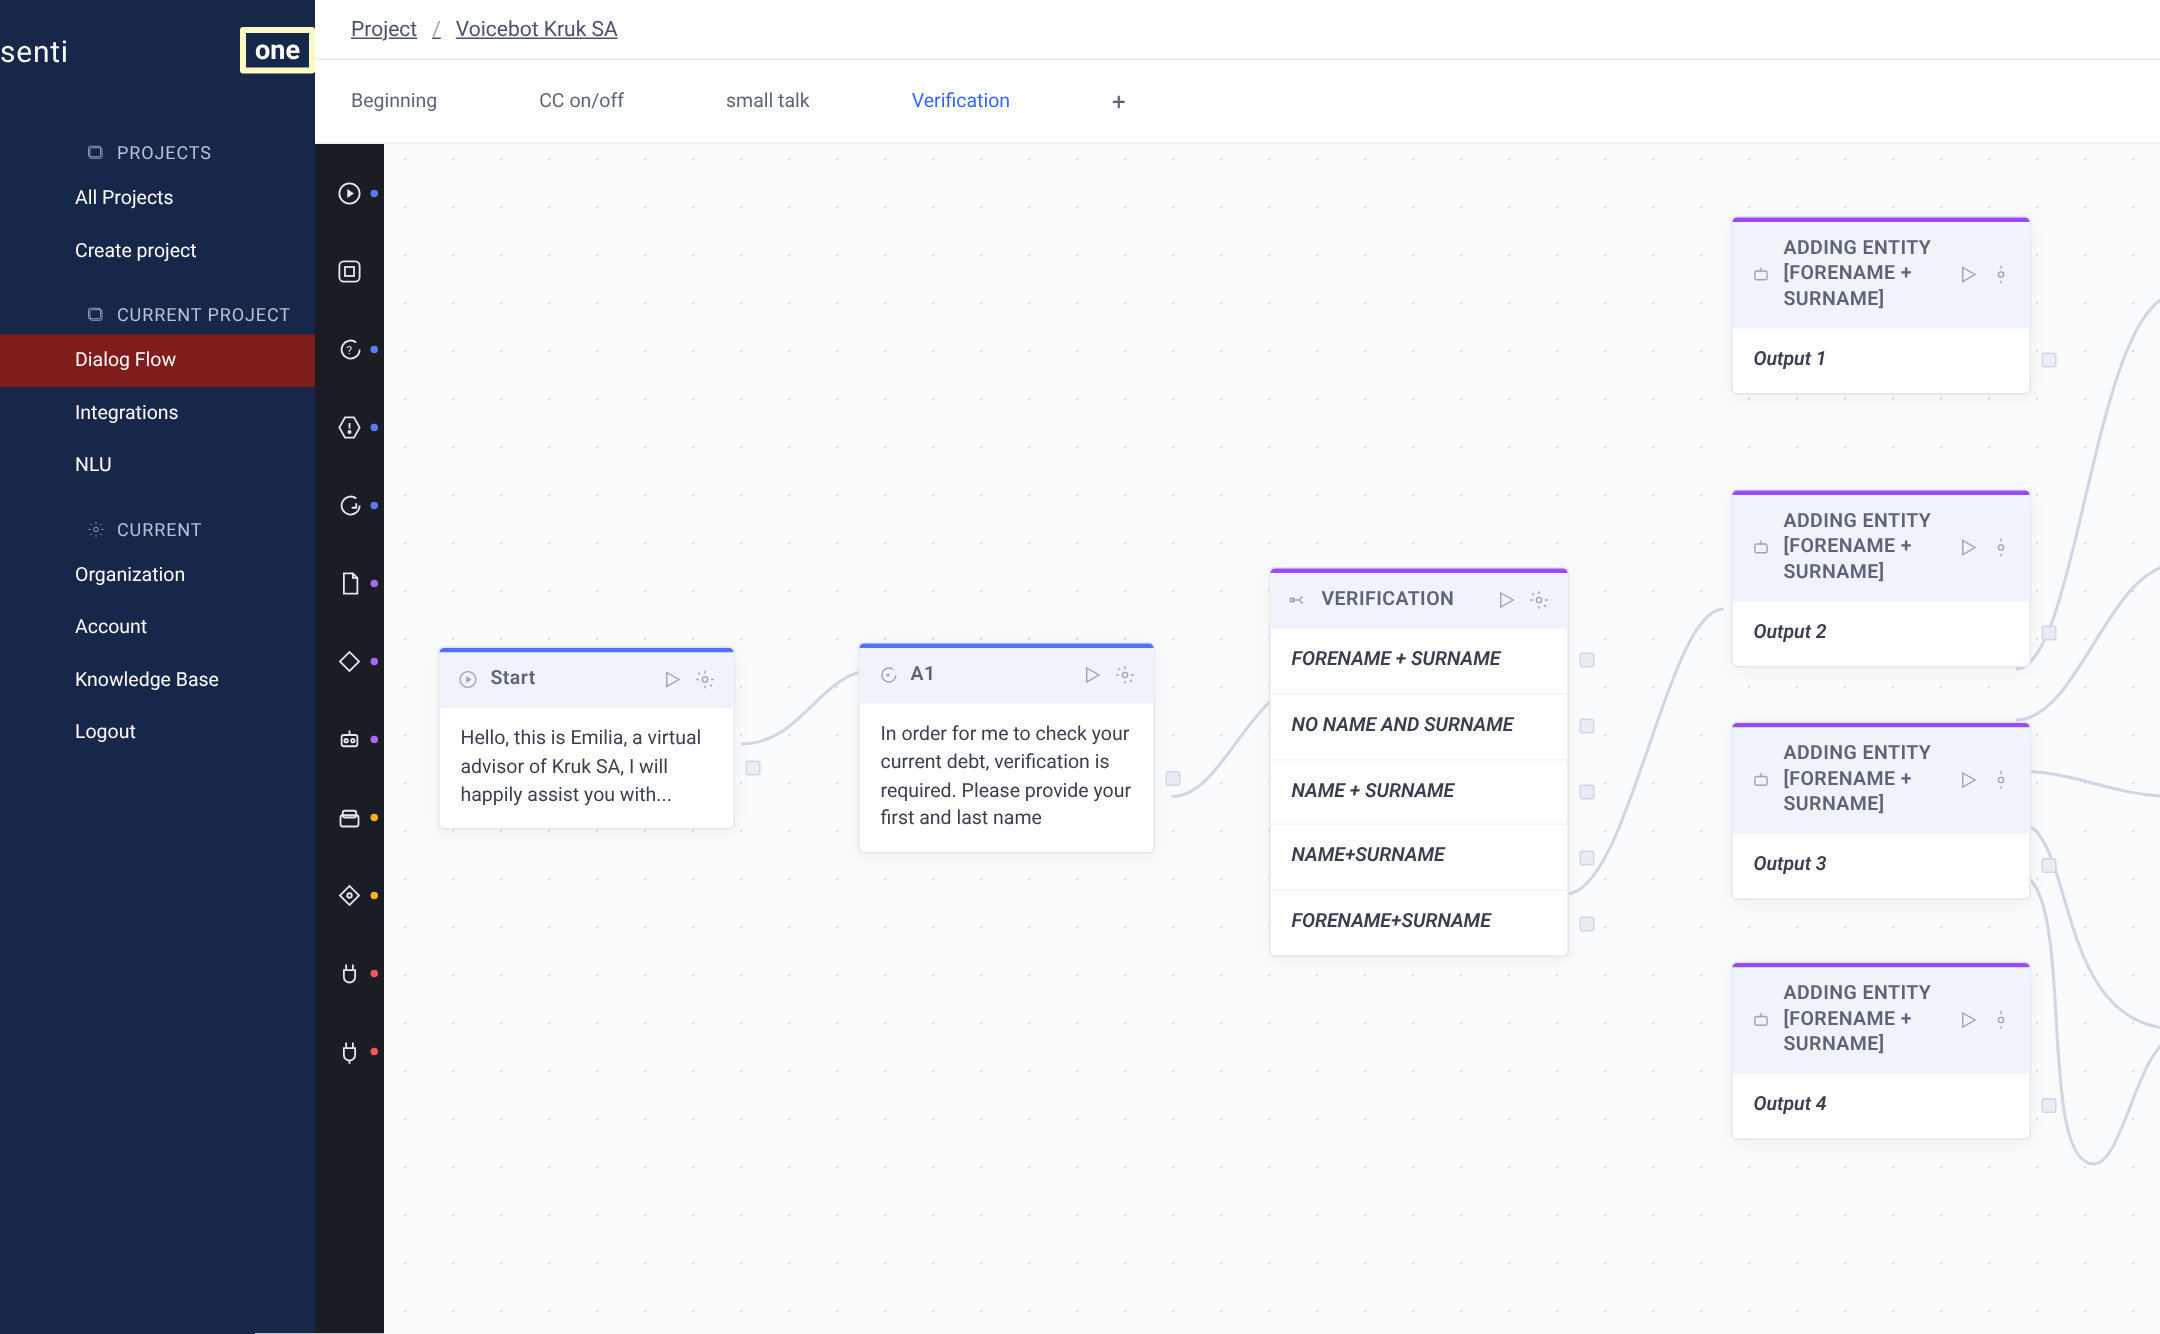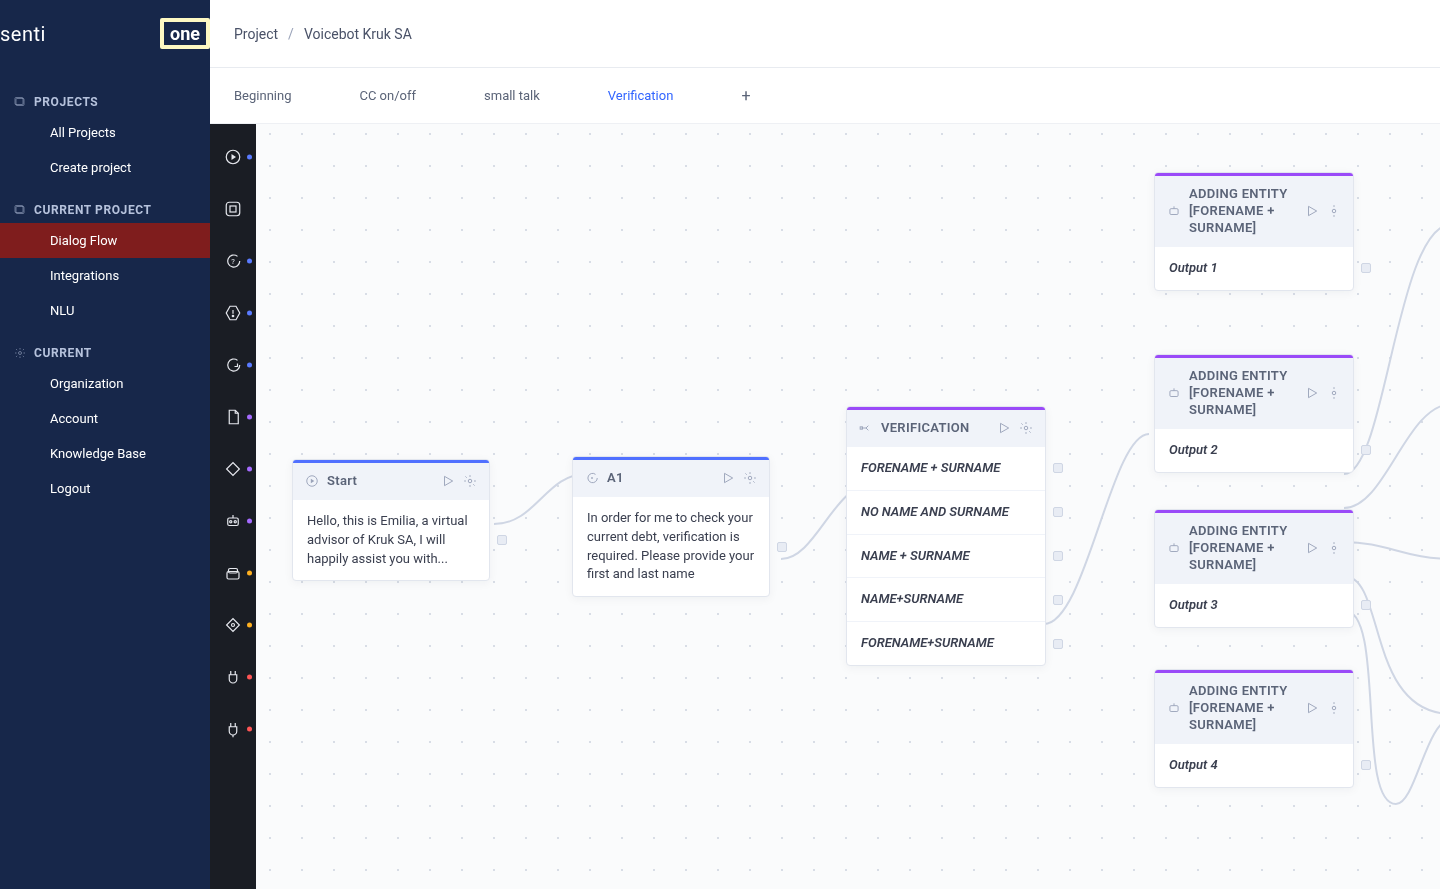--- a/index.html
+++ b/index.html
@@ -2,26 +2,26 @@
 <html><head>
 <meta charset="utf-8">
 <style>
   * { box-sizing: border-box; margin: 0; padding: 0; }
   html, body { width: 1440px; height: 889px; font-family: -apple-system, BlinkMacSystemFont, "Segoe UI", Roboto, sans-serif; overflow: hidden; background: #fff; }
   .app { display: flex; width: 100%; height: 100%; }
   .sidebar { width: 210px; background: #17274a; color: #fff; display: flex; flex-direction: column; padding-top: 18px; }
   .logo { display: flex; align-items: center; justify-content: space-between; margin-bottom: 28px; }
   .logo span.senti { font-size: 20px; font-weight: 400; color: #fff; letter-spacing: .5px; }
   .logo span.one { font-size: 18px; font-weight: 700; border: 4px solid #fef9c3; padding: 1px 6px; margin-left: 2px; border-radius: 2px; }
-  .section-title { display: flex; align-items: center; gap: 8px; padding: 0 14px; color: #b6c2dc; font-size: 12px; font-weight: 700; letter-spacing: .6px; margin-top: 18px; margin-bottom: 6px; }
+  .section-title { display: flex; align-items: center; gap: 8px; padding: 0 14px; color: #b6c2dc; font-size: 12px; font-weight: 400; letter-spacing: .6px; margin-top: 18px; margin-bottom: 6px; margin-left: 44px; }
   .section-title svg { width: 12px; height: 12px; stroke: #b6c2dc; }
   .nav-item { padding: 10px 14px 10px 50px; font-size: 13px; color: #fff; cursor: pointer; }
   .nav-item.active { background: #7f1d1d; }
   .main { flex: 1; display: flex; flex-direction: column; position: relative; }
-  .breadcrumb-bar { height: 68px; border-bottom: 1px solid #e8ebf0; display: flex; align-items: center; padding: 0 24px; gap: 10px; font-size: 14px; color: #4a5268; }
+  .breadcrumb-bar { height: 40px; border-bottom: 1px solid #e8ebf0; display: flex; align-items: center; padding: 0 24px; gap: 10px; font-size: 14px; color: #4a5268; text-decoration: underline; }
   .breadcrumb-bar .sep { color: #9aa3b9; }
   .breadcrumb-bar .crumb { cursor: pointer; }
   .tabs-bar { height: 56px; border-bottom: 1px solid #eef0f4; display: flex; align-items: center; gap: 68px; padding: 0 24px; font-size: 13px; color: #5b6478; }
   .tabs-bar .tab { cursor: pointer; }
   .tabs-bar .tab.active { color: #3366ff; }
   .tabs-bar .add-tab { font-size: 16px; color: #5b6478; cursor: pointer; }
   .workspace { flex: 1; display: flex; background: #fafbfc; }
   .toolbar { width: 46px; background: #1a1d24; display: flex; flex-direction: column; align-items: center; padding-top: 22px; gap: 30px; }
   .tool { position: relative; width: 22px; height: 22px; display: flex; align-items: center; justify-content: center; cursor: pointer; }
   .tool svg { width: 18px; height: 18px; stroke: #e6e8ee; fill: none; stroke-width: 1.6; }

